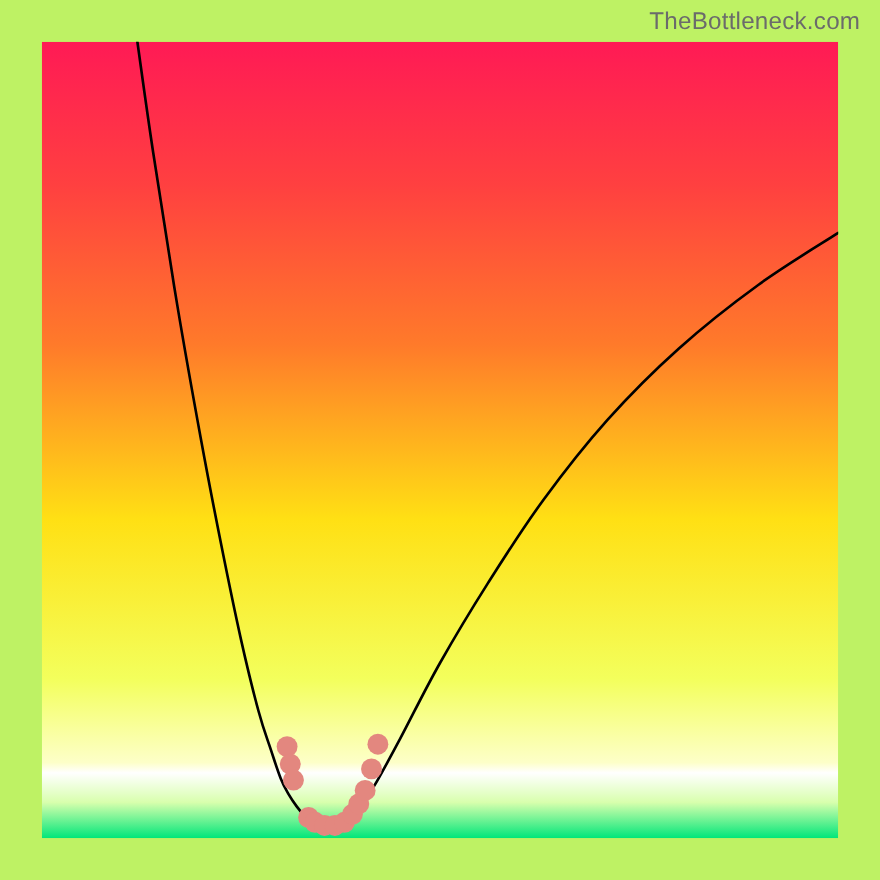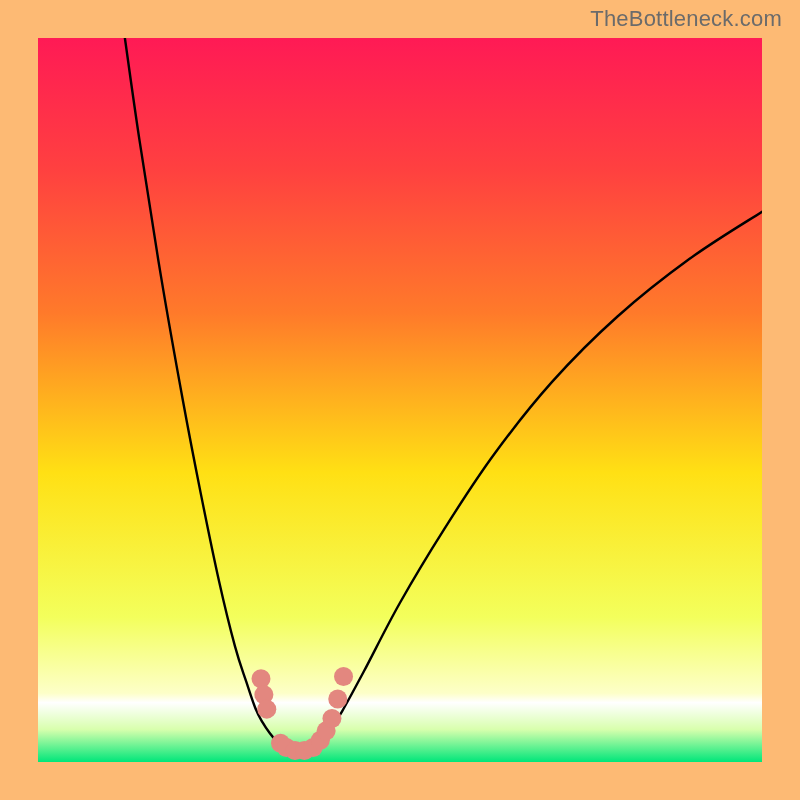--- a/index.html
+++ b/index.html
@@ -9,21 +9,21 @@
     height: 800px;
     background: #000;
     overflow: hidden;
   }
   .frame {
     position: absolute;
     left: 0;
     top: 0;
     width: 800px;
     height: 800px;
-    background: #fdba74;
+    background: #bef264;
   }
   .plot {
     position: absolute;
     left: 38px;
     top: 38px;
     width: 724px;
     height: 724px;
   }
   .watermark {
     position: absolute;

